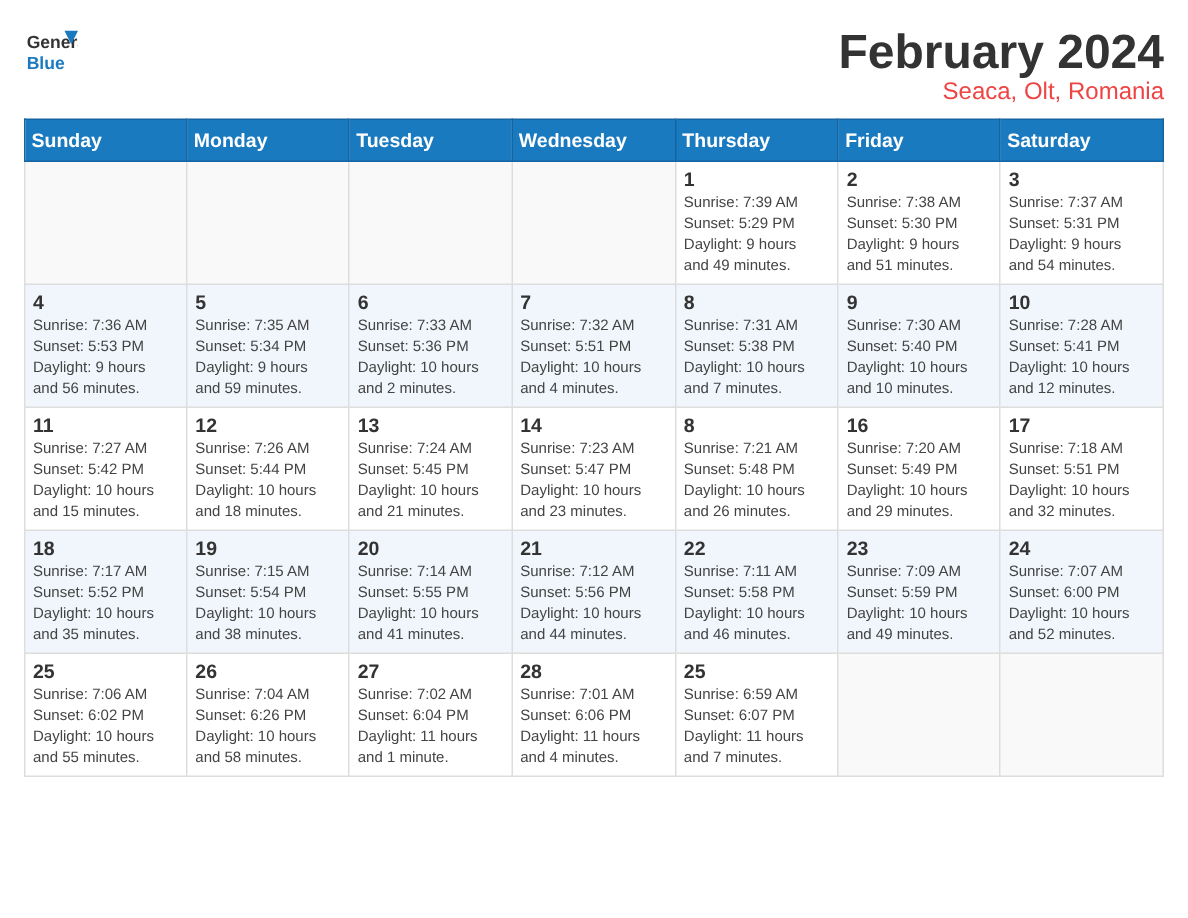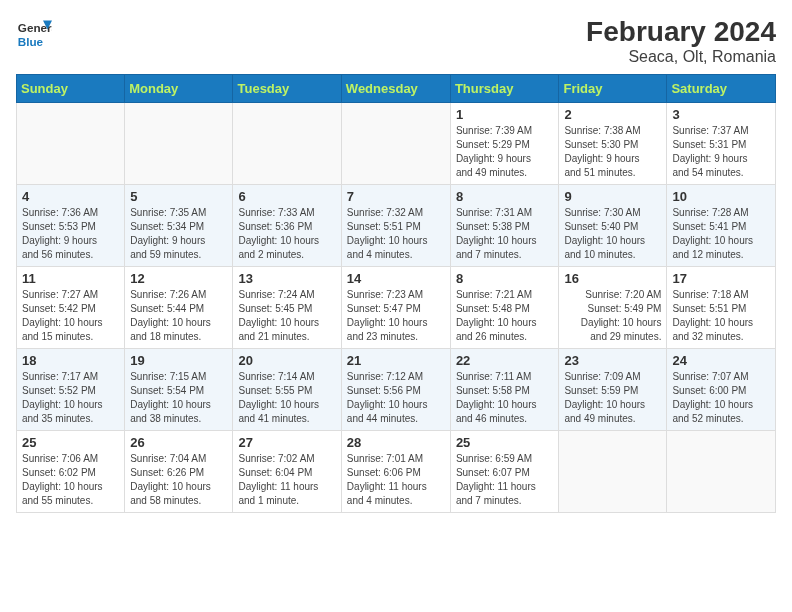--- a/index.html
+++ b/index.html
@@ -22,36 +22,36 @@
       gap: 6px;
     }
     .logo-icon {
       width: 36px;
       height: 36px;
     }
     .title-block {
       text-align: right;
     }
     .month-title {
-      font-size: 28px;
+      font-size: 32px;
       font-weight: bold;
       color: #333;
     }
     .location {
       font-size: 16px;
-      color: #404040;
+      color: #ef4444;
     }
     .calendar {
       width: 100%;
       border-collapse: collapse;
       border: 1px solid #ccc;
     }
     .calendar th {
       background: #1a7abf;
-      color: #bef264;
+      color: #ffffff;
       font-size: 13px;
       font-weight: bold;
       padding: 6px 4px;
       text-align: left;
       border: 1px solid #1565a3;
     }
     .calendar td {
       vertical-align: top;
       border: 1px solid #ddd;
       padding: 4px 5px;
@@ -218,21 +218,21 @@
         </td>
         <td>
           <div class="day-num">8</div>
           <div class="day-info" style="white-space: pre-line;">Sunrise: 7:21 AM
 Sunset: 5:48 PM
 Daylight: 10 hours
 and 26 minutes.</div>
         </td>
         <td>
           <div class="day-num">16</div>
-          <div class="day-info" style="white-space: pre-line; text-align: right;">Sunrise: 7:20 AM
+          <div class="day-info" style="white-space: pre-line;">Sunrise: 7:20 AM
 Sunset: 5:49 PM
 Daylight: 10 hours
 and 29 minutes.</div>
         </td>
         <td>
           <div class="day-num">17</div>
           <div class="day-info" style="white-space: pre-line;">Sunrise: 7:18 AM
 Sunset: 5:51 PM
 Daylight: 10 hours
 and 32 minutes.</div>

